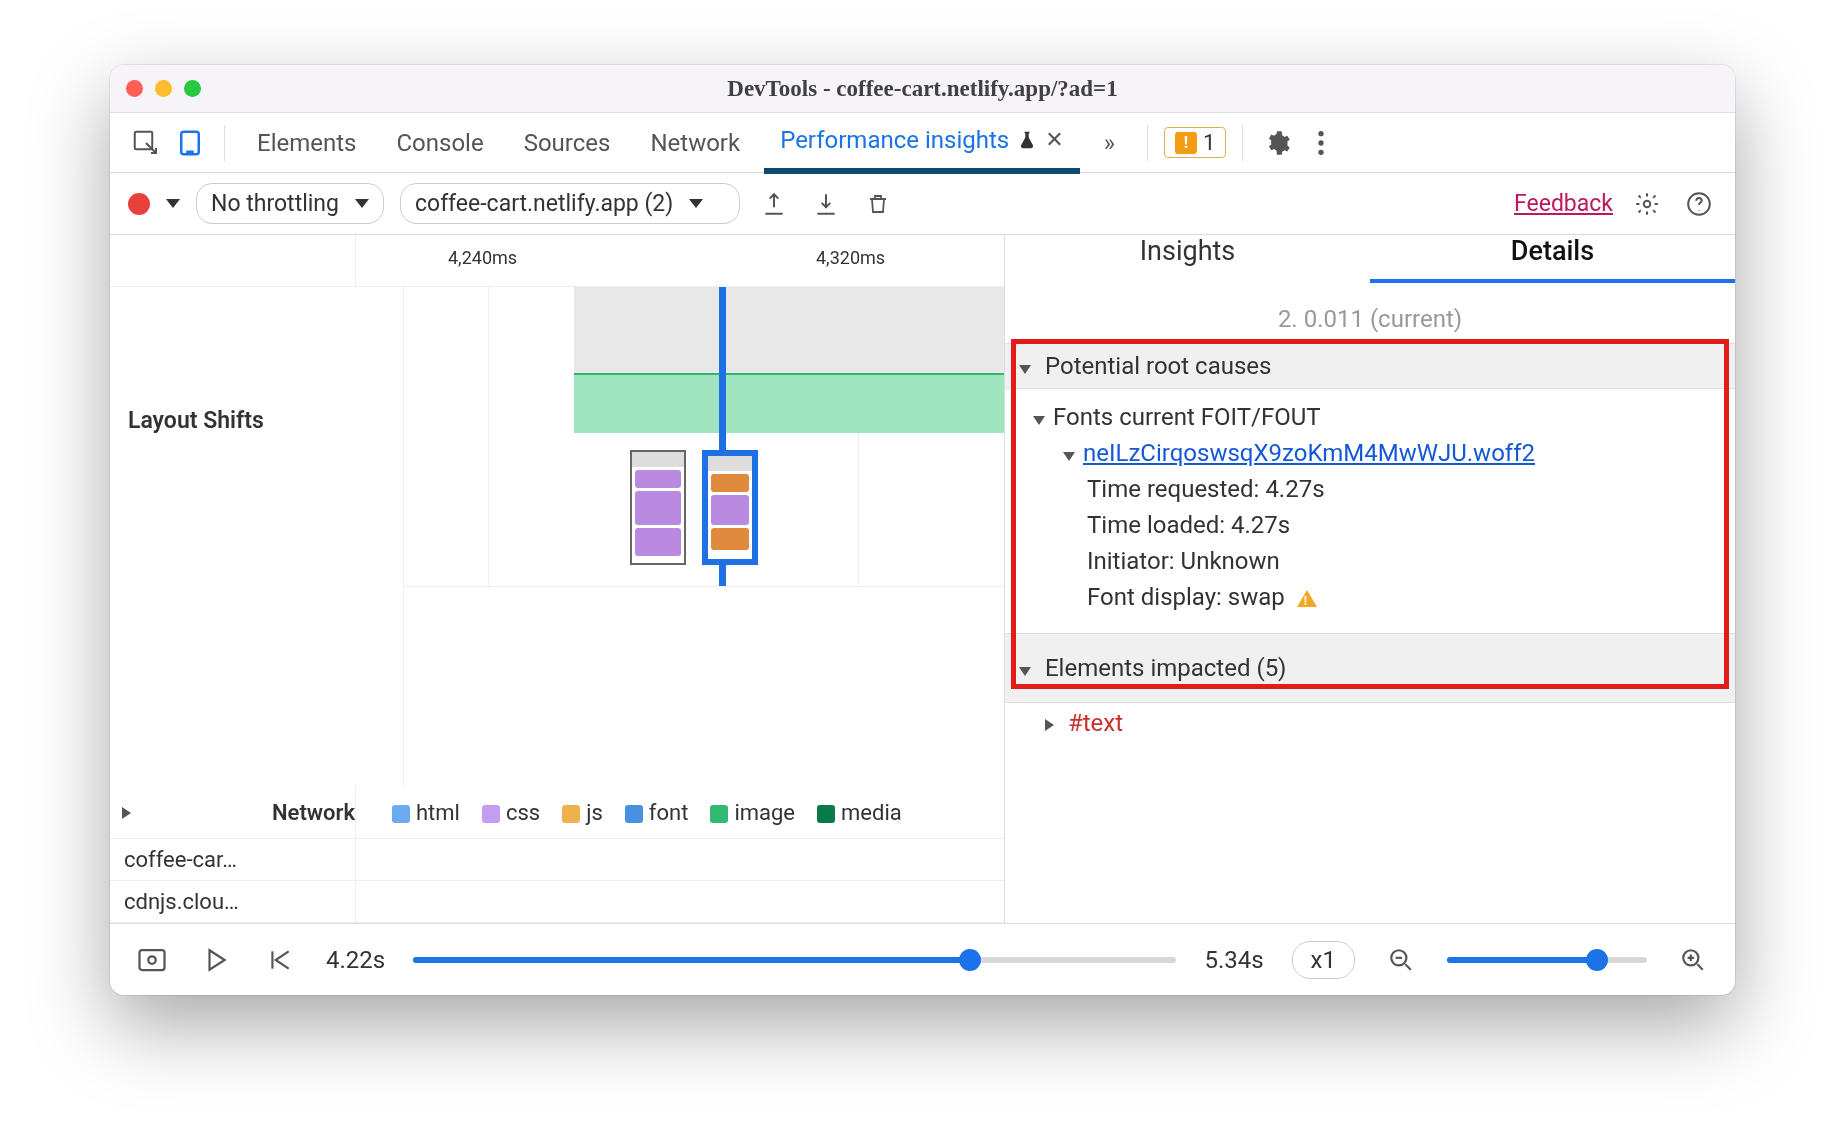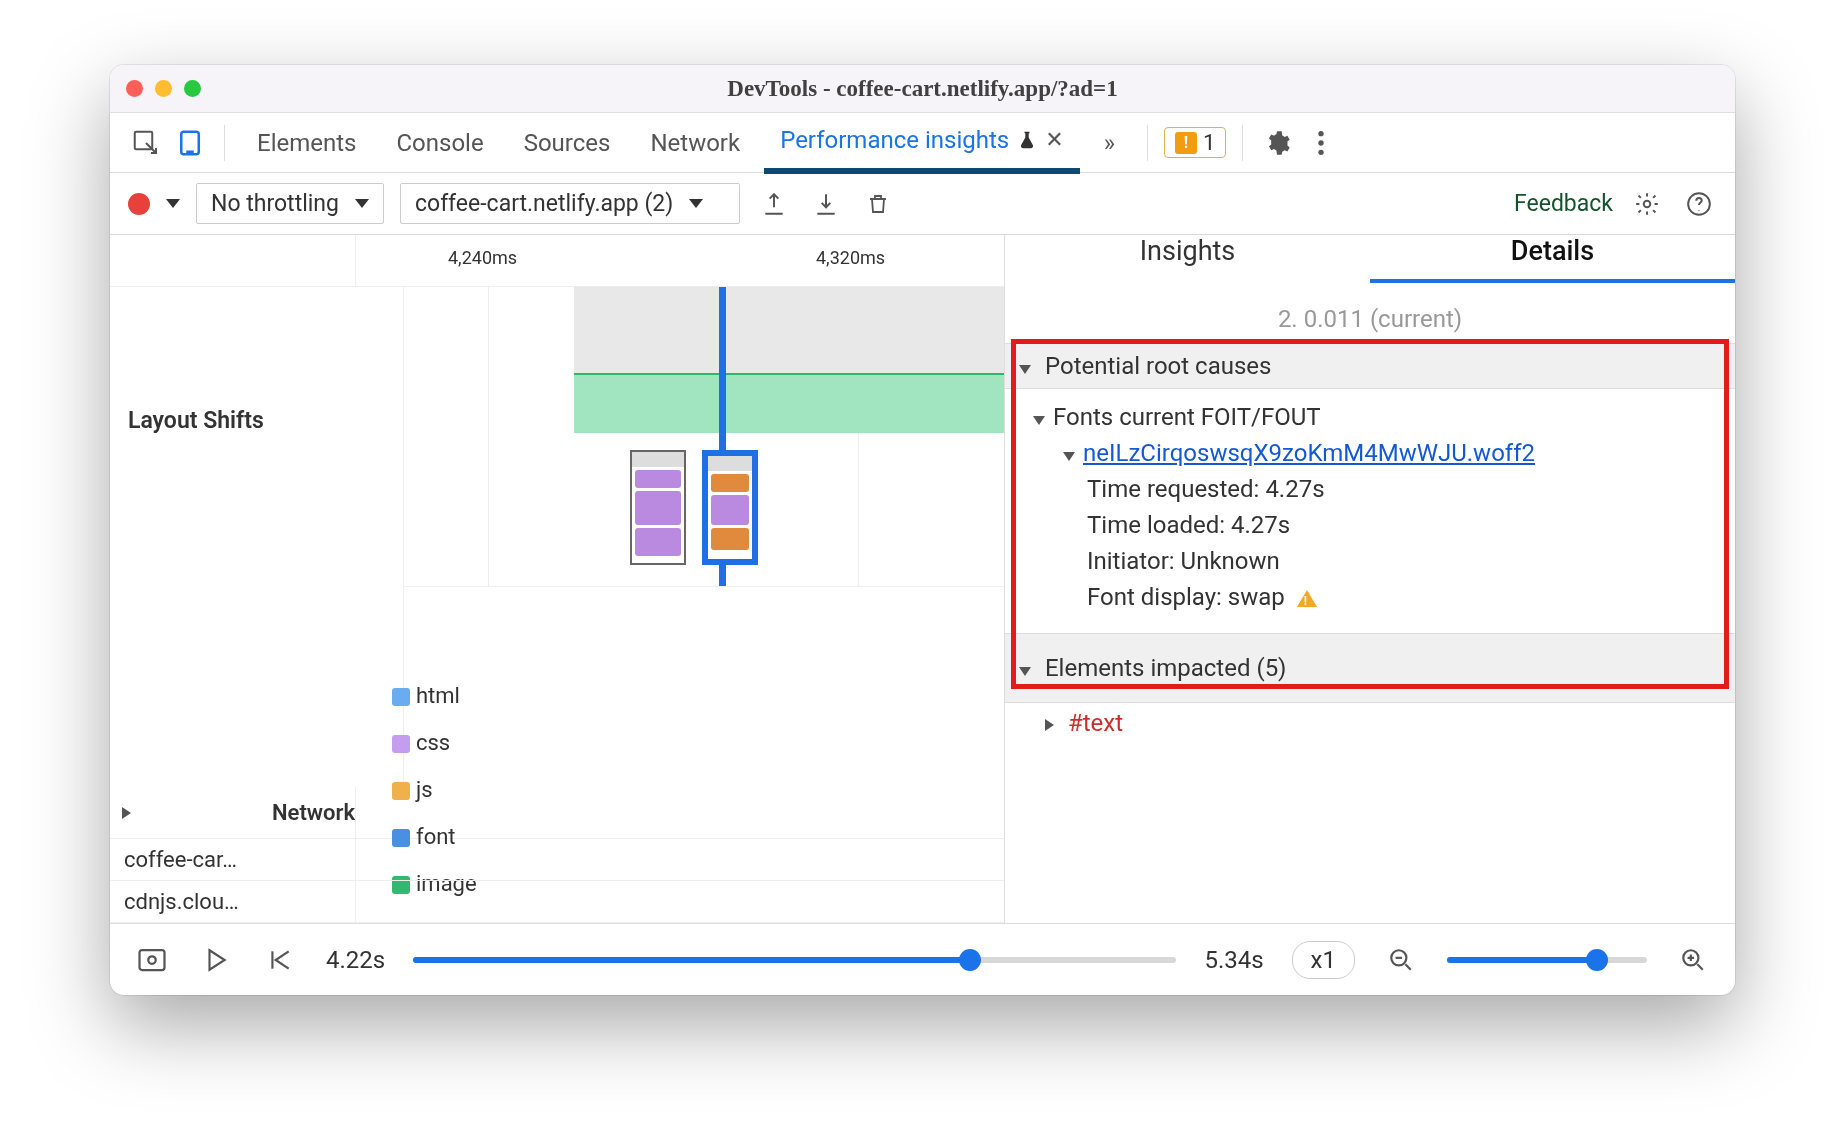--- a/index.html
+++ b/index.html
@@ -68,24 +68,24 @@
   
   .toolbar2 {
     height: 62px;
     border-bottom: 1px solid #d9d9d9;
     display:flex; align-items:center; padding:0 18px; gap:16px;
     font-size: 23px; color:#333;
   }
   .rec { width:22px; height:22px; border-radius:50%; background:#e8403a; }
   .dd-caret { display:inline-block; width:0; height:0; border-left:7px solid transparent; border-right:7px solid transparent; border-top:9px solid #333; margin-left:6px; }
   .select {
-    border:1px solid #ccc; border-radius:2px; padding:6px 14px; display:flex; align-items:center; gap:10px; background:#fff;
+    border:1px solid #ccc; border-radius:16px; padding:6px 14px; display:flex; align-items:center; gap:10px; background:#fff;
   }
   .toolbar2 .spacer { flex:1; }
-  .feedback { color:#14532d; }
+  .feedback { text-decoration:underline; color:#be185d; }
   
   .main { flex:1; display:flex; overflow:hidden; position:relative; }
   .left { width: 895px; border-right:1px solid #ddd; display:flex; flex-direction:column; position:relative; }
   .timelabels { height:52px; display:flex; align-items:center; font-size:18px; color:#333; border-bottom:1px solid #eee; }
   .sidecol { width:294px; border-right:1px solid #eee; display:flex; flex-direction:column; }
   .leftbody { display:flex; flex:1; overflow:hidden; }
   .track { flex:1; position:relative; }
   .plotarea { height:300px; border-bottom:1px solid #eee; position:relative; overflow:hidden; }
   .tick { position:absolute; top:0; bottom:0; width:1px; background:#eee; }
   .overlay-gray { position:absolute; left:170px; right:0; top:0; height:86px; background:#e8e8e8; }
@@ -93,21 +93,21 @@
   .marker { position:absolute; top:0; bottom:0; width:7px; background:#1f6fe5; left:315px; }
   .thumb { position:absolute; top:163px; width:56px; height:115px; border:2px solid #666; background:#fff; }
   .thumb.sel { border:6px solid #1f6fe5; }
   .thumb .header { height:15px; background:#ddd; }
   .thumb .c { margin:3px; height:18px; border-radius:3px; }
   .lbl { position:absolute; left:18px; font-size:23px; font-weight:600; color:#333; }
   .legend { height:52px; border-bottom:1px solid #eee; display:flex; align-items:center; padding-left:0; gap:22px; font-size:22px; color:#333; justify-content:center; }
   .legend .sidecolcell { width:246px; border-right:1px solid #eee; display:flex; align-items:center; padding-left:12px; height:100%; font-weight:600; }
   .swatch { display:inline-block; width:18px; height:18px; border-radius:3px; vertical-align:middle; margin-right:6px; }
   .rows .row { height:42px; border-bottom:1px solid #eee; display:flex; align-items:center; padding-left:14px; font-size:22px; color:#333; }
-  .legend-wrap { display:flex; gap:22px; padding-left:14px;flex-direction:column; }
+  .legend-wrap { display:flex; gap:22px; padding-left:14px; }
   .rows { display:flex; }
   .rows .col1 { width:246px; border-right:1px solid #eee; }
 
   
   .right { flex:1; display:flex; flex-direction:column; overflow:hidden; position:relative; }
   .righttabs { height:68px; display:flex; align-items:flex-start; }
   .righttabs .rt { flex:1; text-align:center; font-size:27px; padding-bottom:12px; cursor:pointer; color:#333; }
   .righttabs .rt.active { color:#111; font-weight:500; border-bottom:4px solid #1a73e8; }
   .details { flex:1; overflow:hidden; padding:0; font-size:24px; color:#333; }
   .hdr-prev { text-align:center; color:#999; font-size:24px; padding:2px 0 10px; }

